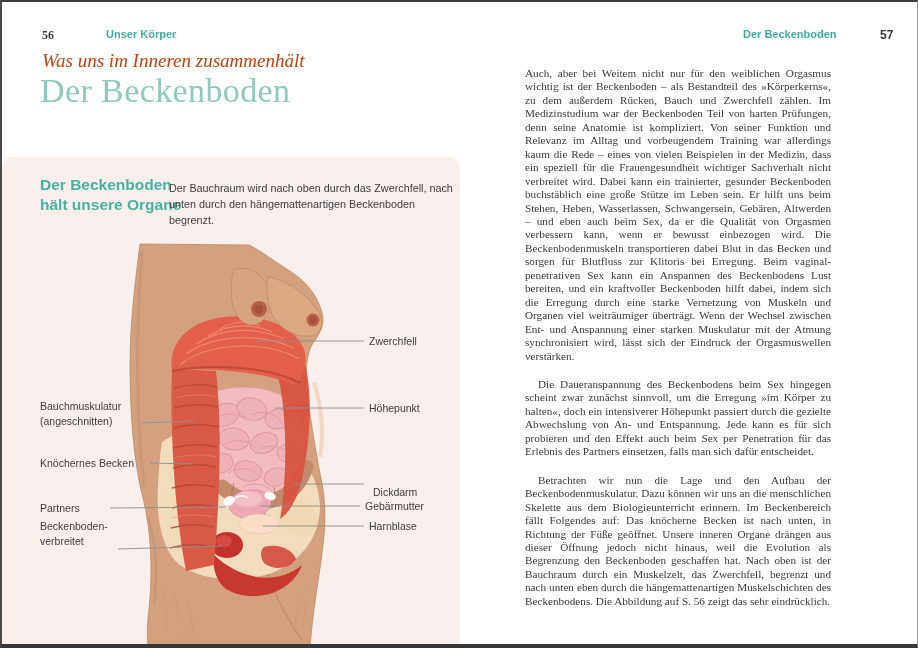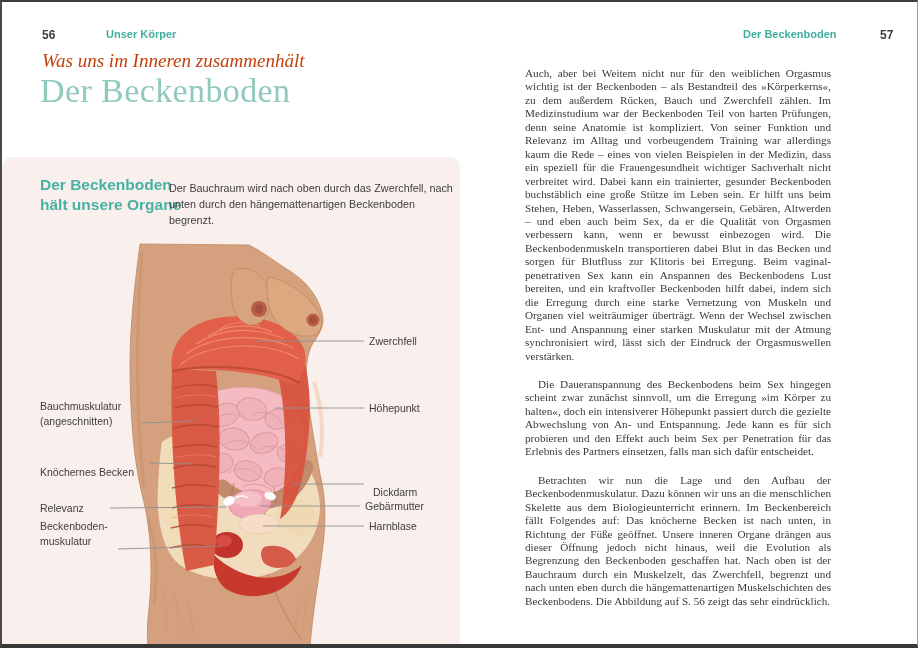--- a/index.html
+++ b/index.html
@@ -25,21 +25,21 @@
   .body-copy{position:absolute;left:508px;top:50px;width:336px;font:11.2px/13.45px "Liberation Serif",serif;color:#3a3a3a;text-align:justify;hyphens:auto;}
   .body-copy p{margin:15px;}
   .body-copy p.indent{text-indent:13px;}
 </style>
 </head>
 <body>
 
 <div class="spread">
 
   <section>
-    <div class="hdr-num" style="left:40px;">56</div>
+    <div class="hdr-num" style="left:40px;font-family:Liberation Serif, serif;">56</div>
     <div class="hdr-txt" style="left:104px;">Unser Körper</div>
     <div class="kicker">Was uns im Inneren zusammenhält</div>
     <h1 class="title">Der Beckenboden</h1>
 
     <div class="figure-box">
       <svg class="fig-svg" viewBox="0 0 458 487" aria-hidden="true">
 
         <g>
           <path d="M138,87 C133,125 128,168 128,207 C128,252 131,303 141,341 C149,373 151,412 147,452 C145,468 145,481 146,490 L308,490 C311,452 317,421 320,396 C325,363 323,337 318,317 C313,288 307,256 305,231 C303,211 305,196 311,186 C319,175 323,166 320,156 C315,135 299,120 283,111 C271,103 259,94 247,88 Z" fill="#d4a07e" stroke="#bf895f" stroke-width="0.8"></path>
           <path d="M140,95 C135,160 132,240 142,330" fill="none" stroke="#bf8860" stroke-width="3" opacity="0.35"></path>
@@ -133,24 +133,24 @@
         </g>
       </svg>
 
       <div class="fig-heading">Der Beckenboden
 hält unsere Organe</div>
       <div class="fig-caption">Der Bauchraum wird nach oben durch das Zwerchfell, nach
 unten durch den hängemattenartigen Beckenboden begrenzt.</div>
 
       <div class="fig-label" style="left:38px;top:242px;">Bauchmuskulatur
 (angeschnitten)</div>
-      <div class="fig-label" style="left:38px;top:308px;">Knöchernes Becken</div>
-      <div class="fig-label" style="left:38px;top:344px;">Relevanz</div>
+      <div class="fig-label" style="left:38px;top:299px;">Knöchernes Becken</div>
+      <div class="fig-label" style="left:38px;top:344px;">Partners</div>
       <div class="fig-label" style="left:38px;top:362px;">Beckenboden-
-muskulatur</div>
+verbreitet</div>
 
       <div class="fig-label" style="left:367px;top:177px;">Zwerchfell</div>
       <div class="fig-label" style="left:367px;top:244px;">Höhepunkt</div>
       <div class="fig-label" style="left:371px;top:320px;margin-top:8px;">Dickdarm</div>
       <div class="fig-label" style="left:363px;top:342px;">Gebärmutter</div>
       <div class="fig-label" style="left:367px;top:362px;">Harnblase</div>
     </div>
   </section>
 
   <section>

